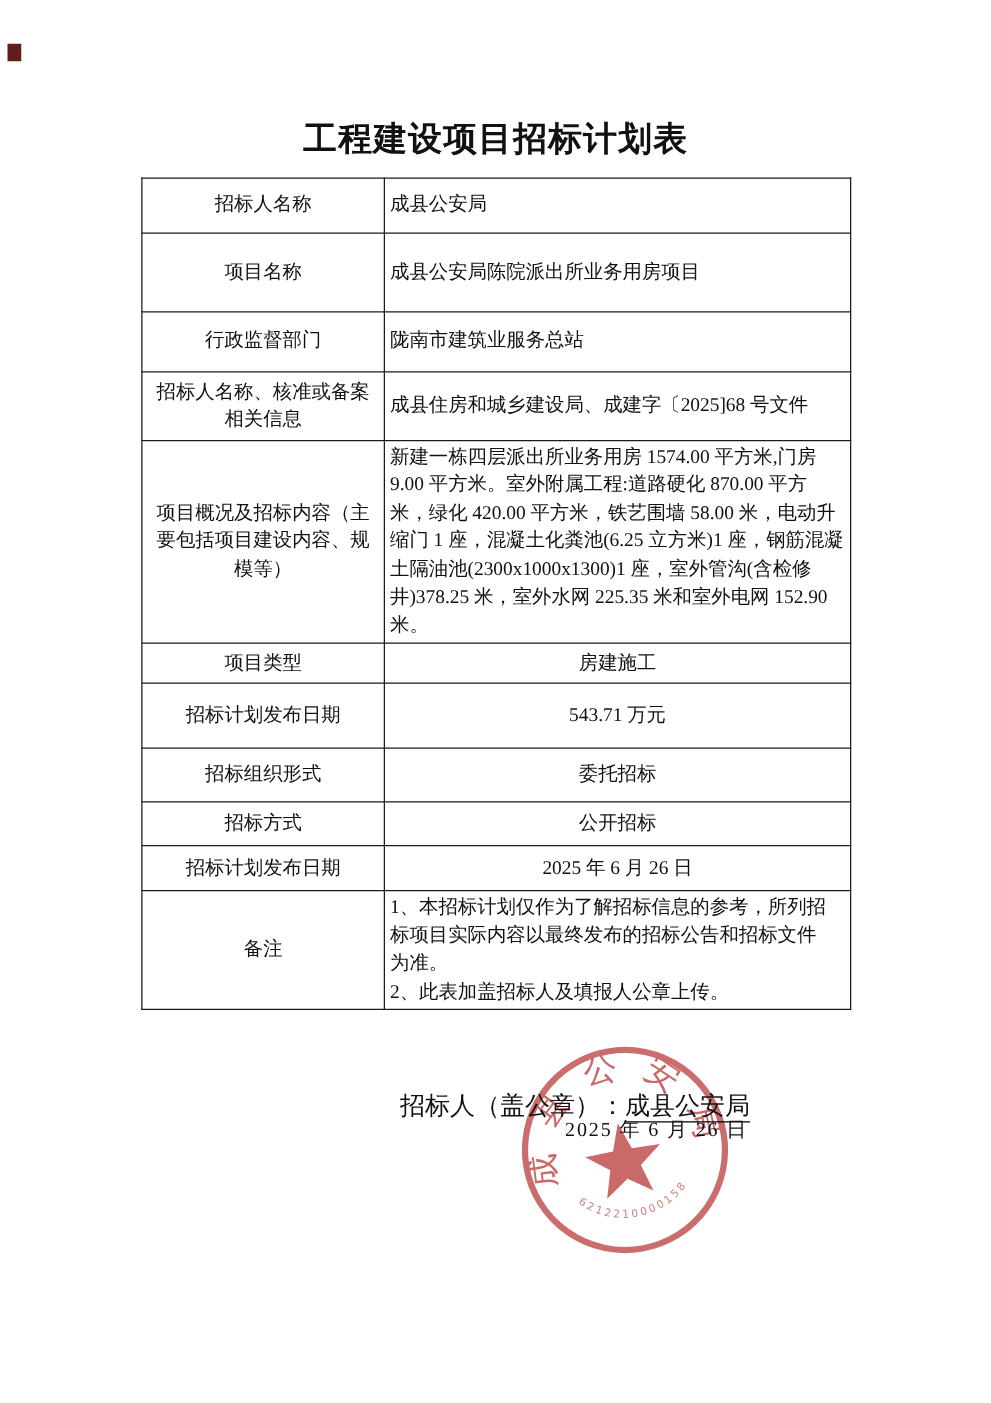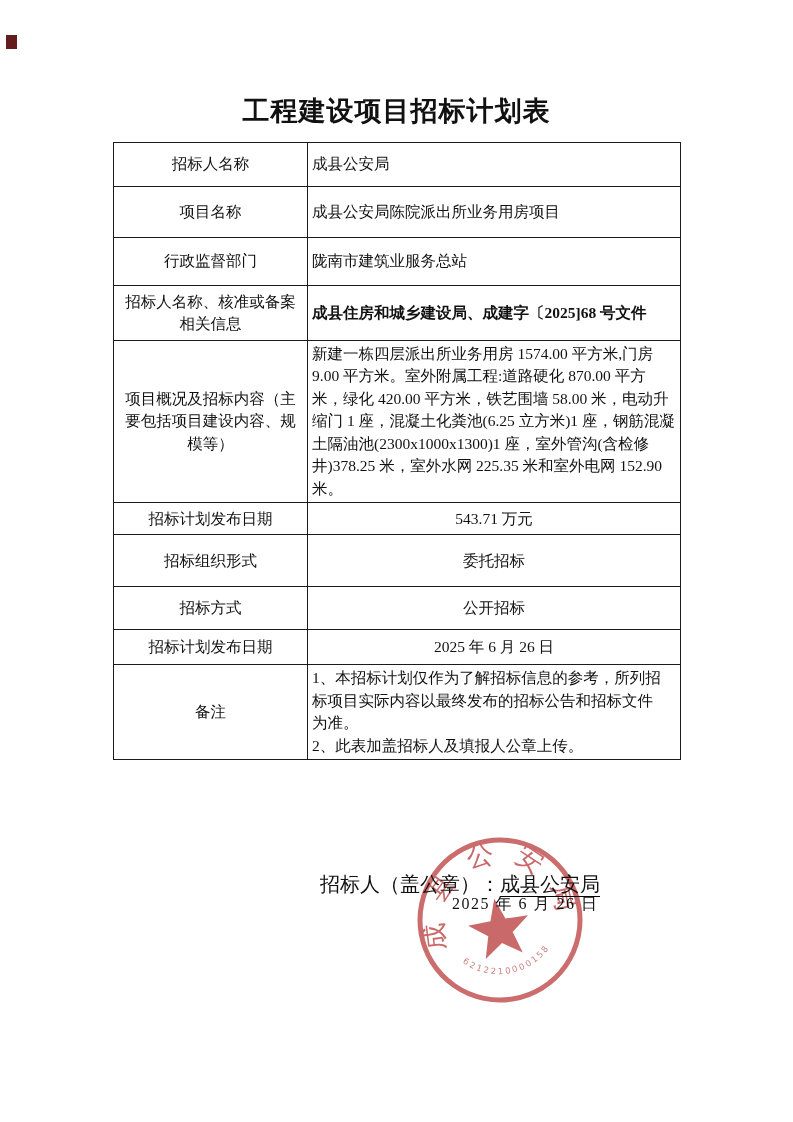--- a/index.html
+++ b/index.html
@@ -19,25 +19,25 @@
   }
   #bid-table td{
     border:1.5px solid #1b1b1b;vertical-align:middle;
     font-size:15.5px;line-height:1.45;padding:2px 4px;
   }
   #bid-table col.c1{width:194px;}
   #bid-table col.c2{width:373px;}
   td.lbl{text-align:center;padding:2px 8px;}
   td.val{text-align:left;padding-left:13px;padding-right:8px;}
   td.val.center{text-align:center;padding-left:4px;}
-  td.val.indent{padding-left:20px;white-space:nowrap;font-size:15px;font-weight:bold;}
+  td.val.indent{padding-left:20px;white-space:nowrap;font-size:15px;}
   td.val.long{font-size:15px;line-height:19.5px;padding:5px 8px 5px 11px;}
   td.val.remark{white-space:pre-line;font-size:15px;line-height:21px;padding:6px 4px 6px 10px;vertical-align:middle;}
   tr:nth-child(1){height:44px;}
-  tr:nth-child(2){height:51px;}
+  tr:nth-child(2){height:63px;}
   tr:nth-child(3){height:48px;}
   tr:nth-child(4){height:55px;}
   tr:nth-child(5){height:148px;}
   tr:nth-child(6){height:32px;}
   tr:nth-child(7){height:52px;}
   tr:nth-child(8){height:43px;}
   tr:nth-child(9){height:35px;}
   tr:nth-child(10){height:36px;}
   tr:nth-child(11){height:55px;}
   tr:nth-child(12){height:100px;}
@@ -73,20 +73,24 @@
     </tr>
     <tr>
       <td class="lbl">招标人名称、核准或备案相关信息</td>
       <td class="val indent">成县住房和城乡建设局、成建字〔2025]68 号文件</td>
     </tr>
     <tr>
       <td class="lbl">项目概况及招标内容（主要包括项目建设内容、规模等）</td>
       <td class="val long">新建一栋四层派出所业务用房 1574.00 平方米,门房 9.00 平方米。室外附属工程:道路硬化 870.00 平方米，绿化 420.00 平方米，铁艺围墙 58.00 米，电动升缩门 1 座，混凝土化粪池(6.25 立方米)1 座，钢筋混凝土隔油池(2300x1000x1300)1 座，室外管沟(含检修井)378.25 米，室外水网 225.35 米和室外电网 152.90 米。</td>
     </tr>
     <tr>
+      <td class="lbl">项目类型</td>
+      <td class="val center">房建施工</td>
+    </tr>
+    <tr>
       <td class="lbl">招标计划发布日期</td>
       <td class="val center">543.71 万元</td>
     </tr>
     <tr>
       <td class="lbl">招标组织形式</td>
       <td class="val center">委托招标</td>
     </tr>
     <tr>
       <td class="lbl">招标方式</td>
       <td class="val center">公开招标</td>

